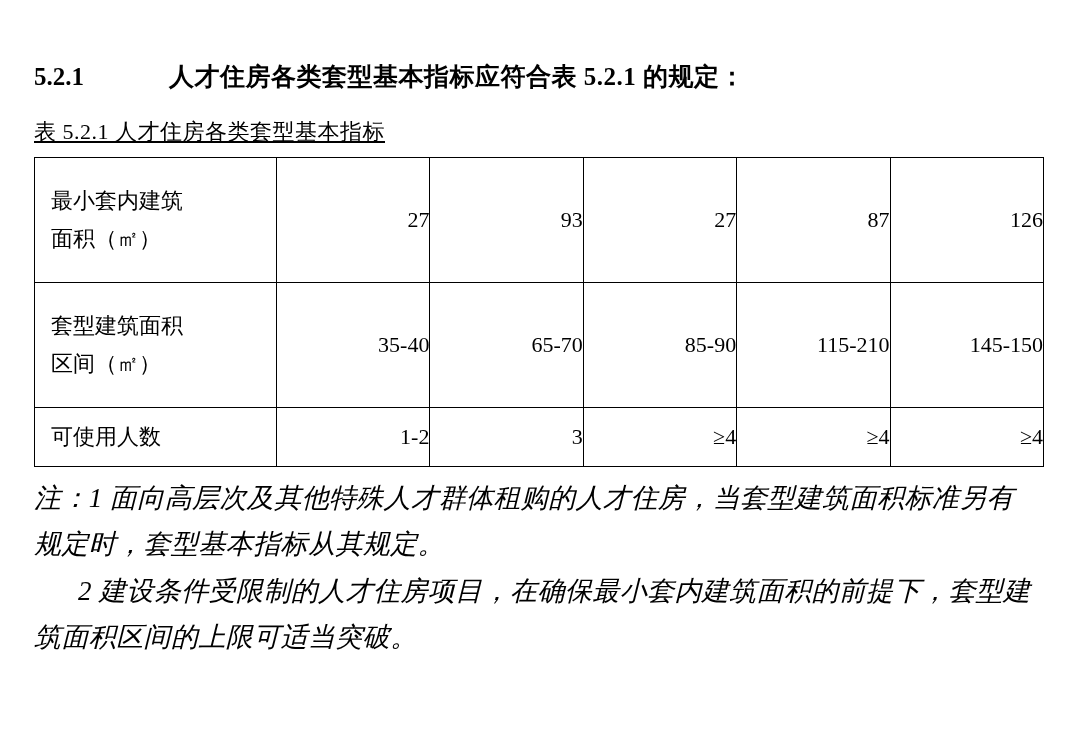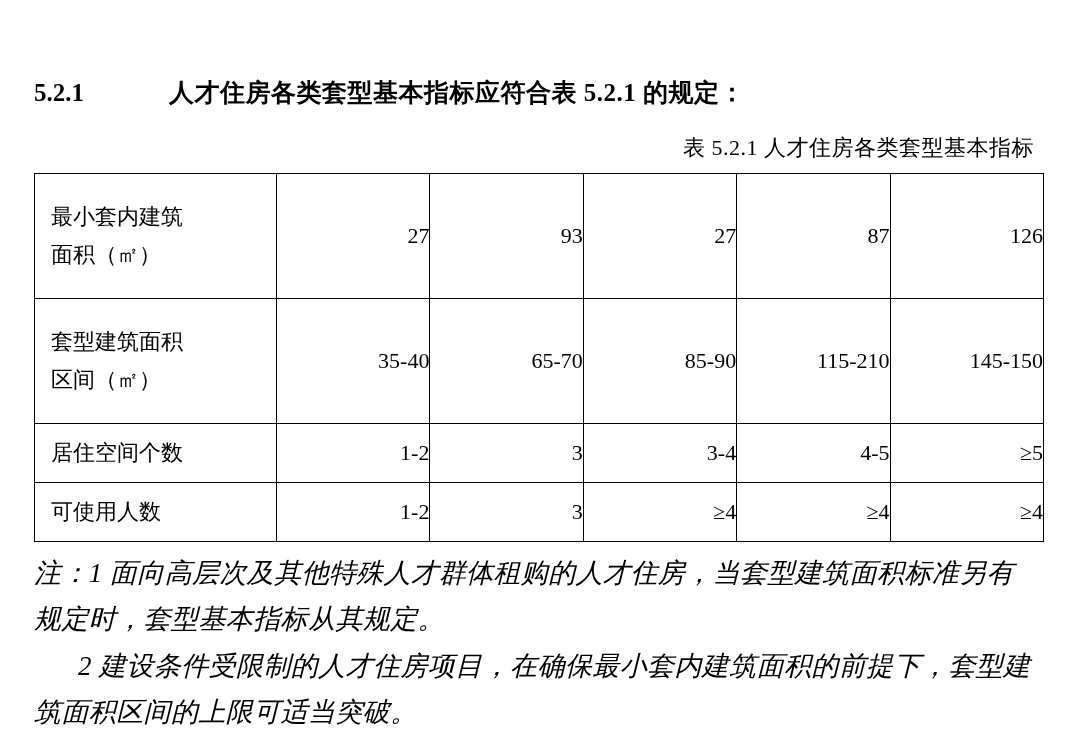--- a/index.html
+++ b/index.html
@@ -12,21 +12,21 @@
     background: #ffffff;
     font-family: "Liberation Serif", "DejaVu Serif", serif;
     color: #000000;
     overflow: hidden;
   }
   .page {
     position: relative;
     width: 1068px;
     height: 745px;
     box-sizing: border-box;
-    padding: 34px 34px 0 34px;
+    padding: 18px 34px 0 34px;
   }
   .clause-line {
     display: flex;
     align-items: baseline;
     font-size: 25px;
     font-weight: bold;
     margin: 0 0 0 0;
     padding-top: 6px;
   }
   .clause-num {
@@ -36,25 +36,26 @@
     font-size: 25px;
     letter-spacing: 0px;
   }
   .clause-text {
     font-weight: bold;
     font-size: 25px;
     letter-spacing: 0.5px;
     margin-top: 36px;
   }
   .table-caption {
-    text-align: right;
+    text-align: left;
     font-size: 22px;
     margin-top: 24px;
     margin-bottom: 10px;
     letter-spacing: 0.5px;
+    text-decoration: underline;
   }
   table.spec {
     border-collapse: collapse;
     width: 1010px;
     margin: 6px auto;
     table-layout: fixed;
   }
   table.spec td {
     border: 1.5px solid #000;
     text-align: right;
@@ -120,28 +121,20 @@
             <span class="label-two-line">套型建筑面积
 区间（㎡）</span>
           </td>
         <td>35-40</td>
         <td>65-70</td>
         <td>85-90</td>
         <td>115-210</td>
         <td>145-150</td>
       </tr>
       <tr>
-        <td class="rowlabel">居住空间个数</td>
-        <td>1-2</td>
-        <td>3</td>
-        <td>3-4</td>
-        <td>4-5</td>
-        <td>≥5</td>
-      </tr>
-      <tr>
         <td class="rowlabel">可使用人数</td>
         <td>1-2</td>
         <td>3</td>
         <td>≥4</td>
         <td>≥4</td>
         <td>≥4</td>
       </tr>
     </tbody>
   </table>
 

